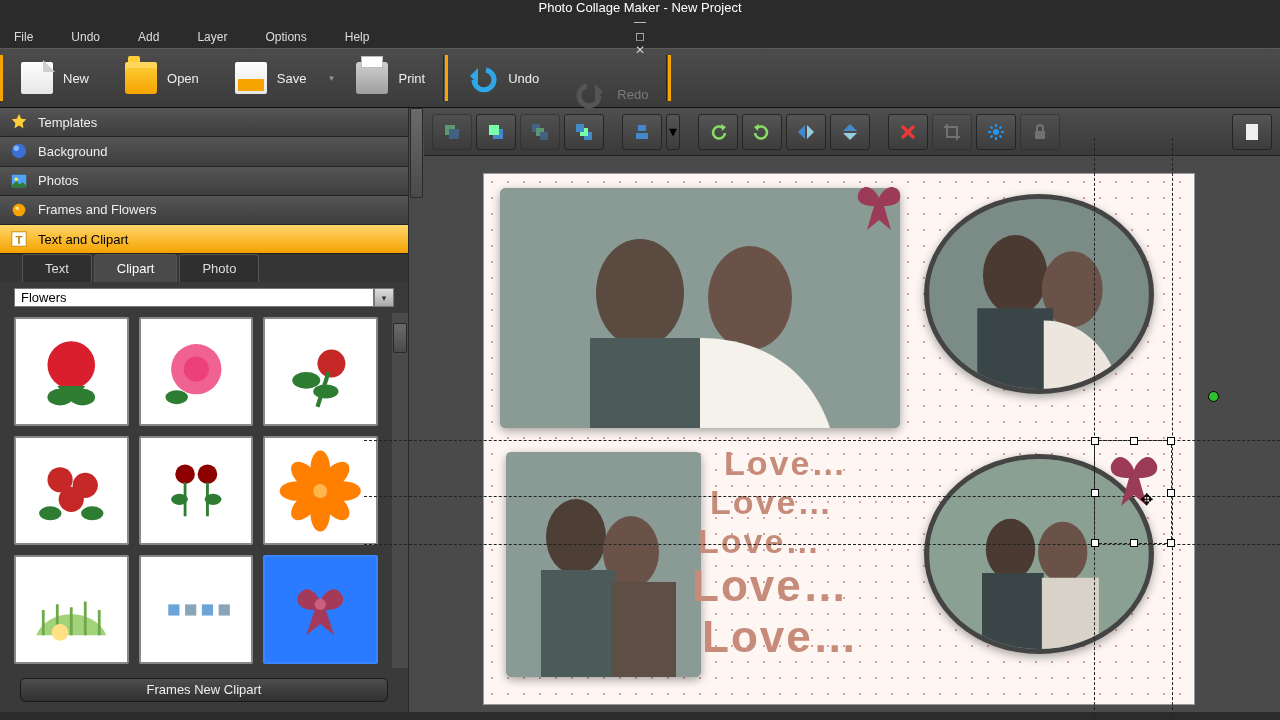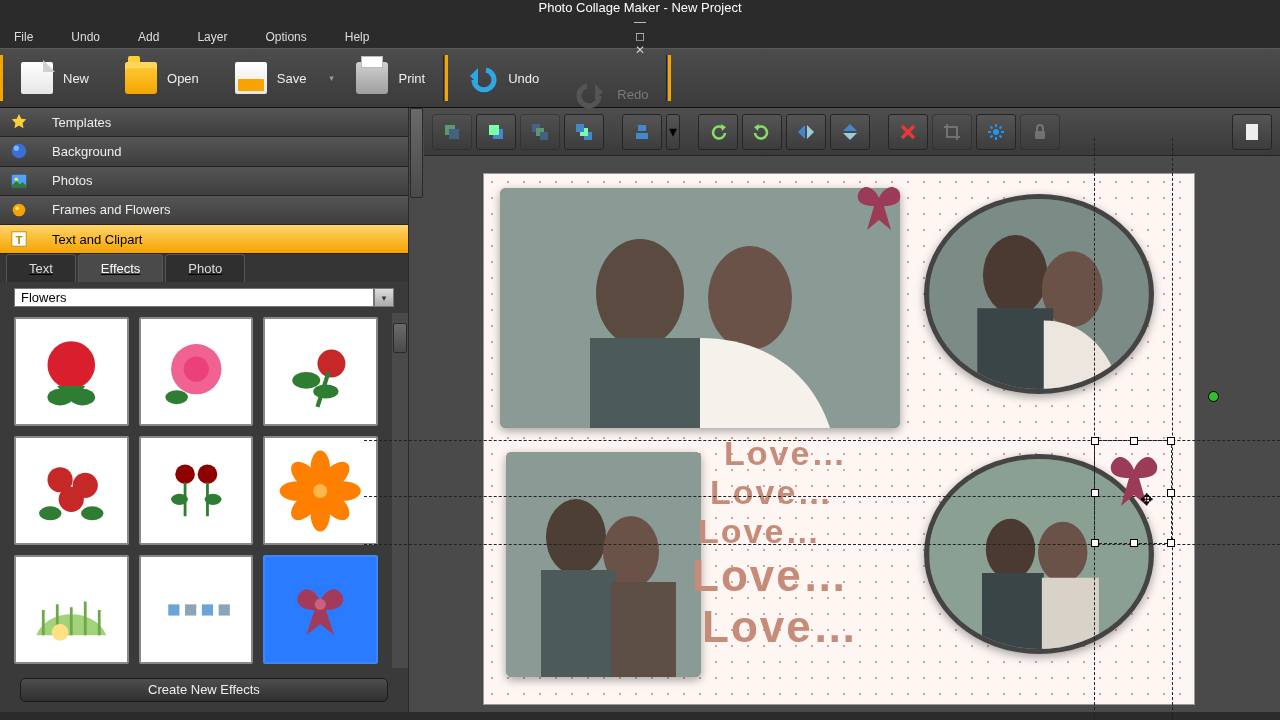--- a/index.html
+++ b/index.html
@@ -39,26 +39,26 @@
 
 
 .main { display: flex; height: calc(720px - 26px - 22px - 68px); }
 
 
 .sidebar { width: 424px; background: #3a3a3a; display: flex; }
 .sidecol { flex: 1; display:flex; flex-direction:column; }
 .scrolltrack { width: 16px; background: #4a4a4a; border-left: 1px solid #2a2a2a; }
 .scrollthumb { height: 90px; background: linear-gradient(#6a6a6a,#4a4a4a); border: 1px solid #2a2a2a; margin: 0 1px; border-radius: 2px; }
 
-.section { height: 37px; background: linear-gradient(#555,#3e3e3e); border-bottom: 1px solid #222; color: #eee; font-size: 13px; display: flex; align-items: center; padding: 0 10px; gap: 24px; cursor: pointer; text-align: center; }
+.section { height: 37px; background: linear-gradient(#555,#3e3e3e); border-bottom: 1px solid #222; color: #eee; font-size: 13px; display: flex; align-items: center; padding: 0 10px; gap: 10px; cursor: pointer; text-align: center; }
 .section.active { background: linear-gradient(#ffd56a,#f5a300); color: #000; }
 .sicon { width: 18px; height: 18px; display: inline-block; }
 
 
-.tabs { height: 32px; background: #353535; display: flex; align-items: flex-start; padding-left: 6px; text-decoration: underline; }
+.tabs { height: 32px; background: #353535; display: flex; align-items: flex-start; padding-left: 22px; }
 .tab { padding: 6px 22px 6px; font-size: 13px; background: #2f2f2f; color: #ddd; border: 1px solid #555; border-bottom: none; border-radius: 4px 4px 0 0; margin-right: 2px; cursor: pointer; }
 .tab.active { background: #4a4a4a; color: #fff; }
 
 .combo { margin: 6px 14px; height: 24px; display: flex; }
 .combo input { flex:1; background:#fff; border:1px solid #777; padding:0 6px; font-size:13px; }
 .combo .cbtn { width: 20px; background: linear-gradient(#ddd,#aaa); border:1px solid #777; display:flex; align-items:center; justify-content:center; font-size:9px; color:#333; cursor:pointer;}
 
 .clipgrid { padding: 4px 14px; display: grid; grid-template-columns: repeat(3,1fr); gap: 10px; overflow:auto; position:relative; }
 .clipgrid-wrap{ flex:1; display:flex; }
 .cliparea{flex:1; overflow:hidden;}
@@ -79,21 +79,21 @@
 .ctoolbar .gap { width: 10px; }
 .ctoolbar .flexgap{flex:1;}
 .csvg{width:20px;height:20px;}
 
 .canvas { flex:1; position:relative; background:#4a4a4a; padding:18px 12px; }
 .page { position:absolute; left:60px; top:18px; width:710px; height:530px; background:#fdf6f3; box-shadow:0 0 0 1px #999; background-image: radial-gradient(#d9a0a0 1.2px, transparent 1.2px); background-size: 16px 16px; }
 .photo { position:absolute; background:#6b7c7a; border-radius:6px; box-shadow:0 3px 10px rgba(0,0,0,.35); overflow:hidden; display:flex; align-items:center; justify-content:center; }
 .photo.circle{border-radius:50%; border:5px solid #444;}
 .photo svg{width:100%;height:100%;}
 .ribbon{position:absolute;width:70px;height:70px;}
-.lovetext{position:absolute;left:240px;top:260px;font-family:'Courier New',monospace;font-weight:bold;font-size:34px;color:#c78b7a;line-height:1.15;letter-spacing:2px;}
+.lovetext{position:absolute;left:240px;top:270px;font-family:'Courier New',monospace;font-weight:bold;font-size:34px;color:#c78b7a;line-height:1.15;letter-spacing:2px;}
 .lovetext span{display:block;}
 .guides-h{position:absolute;left:-60px;right:-70px;border-top:1px dashed #222;}
 .guides-v{position:absolute;top:-18px;bottom:-18px;border-left:1px dashed #222;}
 .selbox{position:absolute;border:1px dashed #222;}
 .handle{position:absolute;width:8px;height:8px;background:#fff;border:1px solid #000;}
 .handle.g{background:#2fbf2f;border-radius:50%;width:11px;height:11px;}
 .cursor-move{position:absolute;font-size:16px;color:#000;}
 </style>
 </head>
 <body>
@@ -194,21 +194,21 @@
       <div class="section active">
         <span class="sicon"><svg viewBox="0 0 20 20">
               <rect x="2" y="2" width="16" height="16" fill="#fff" stroke="#c28a00"></rect>
               <text x="10" y="15" font-size="13" font-weight="bold" text-anchor="middle" fill="#c28a00">T</text>
             </svg></span>
         <span>Text and Clipart</span>
       </div>
 
       <div class="tabs">
         <div class="tab">Text</div>
-        <div class="tab active">Effects</div>
+        <div class="tab active">Clipart</div>
         <div class="tab">Photo</div>
       </div>
 
       <div class="combo">
         <input readonly="" value="Flowers" style="">
         <div class="cbtn">▾</div>
       </div>
 
       <div class="clipgrid-wrap">
         <div class="cliparea">
@@ -290,21 +290,21 @@
                   <circle cx="30" cy="26" r="4" fill="#c9607f"></circle>
                 </svg>
               </div>
         </div>
         </div>
         <div class="gridscroll">
             <div class="th"></div>
           </div>
       </div>
 
-      <div class="createbtn">Create New Effects</div>
+      <div class="createbtn">Frames New Clipart</div>
     </div>
     <div class="scrolltrack">
         <div class="scrollthumb"></div>
       </div>
   </div>
 
   <div class="canvaswrap">
     <div class="ctoolbar">
       <div class="cbtn dis">
           <svg class="csvg" viewBox="0 0 20 20">

